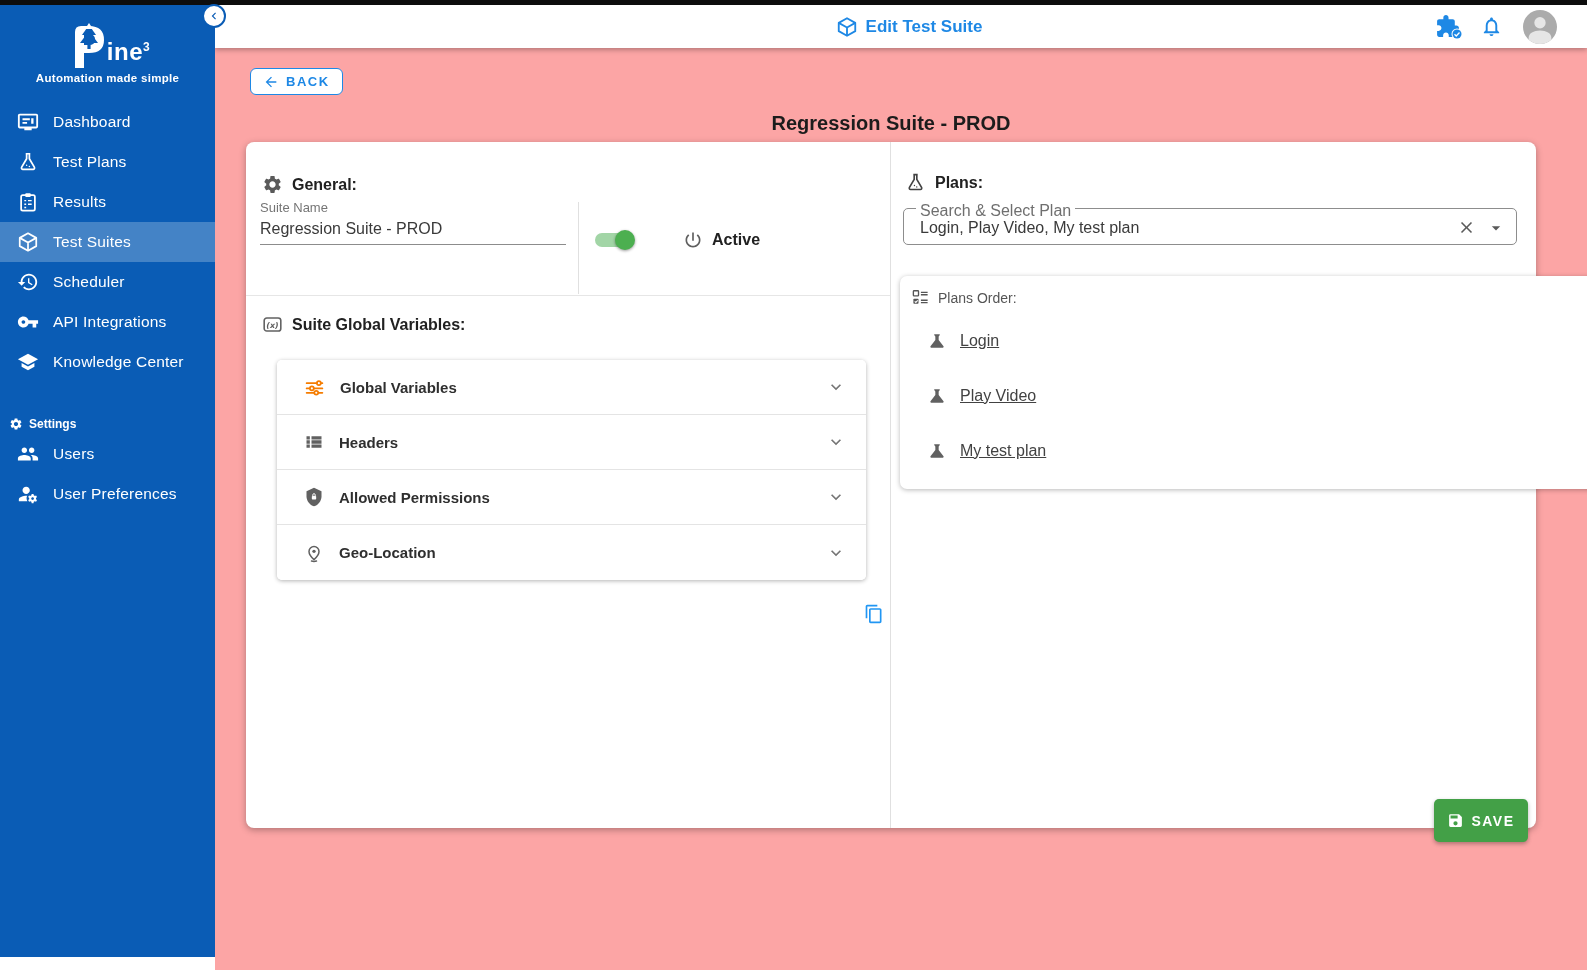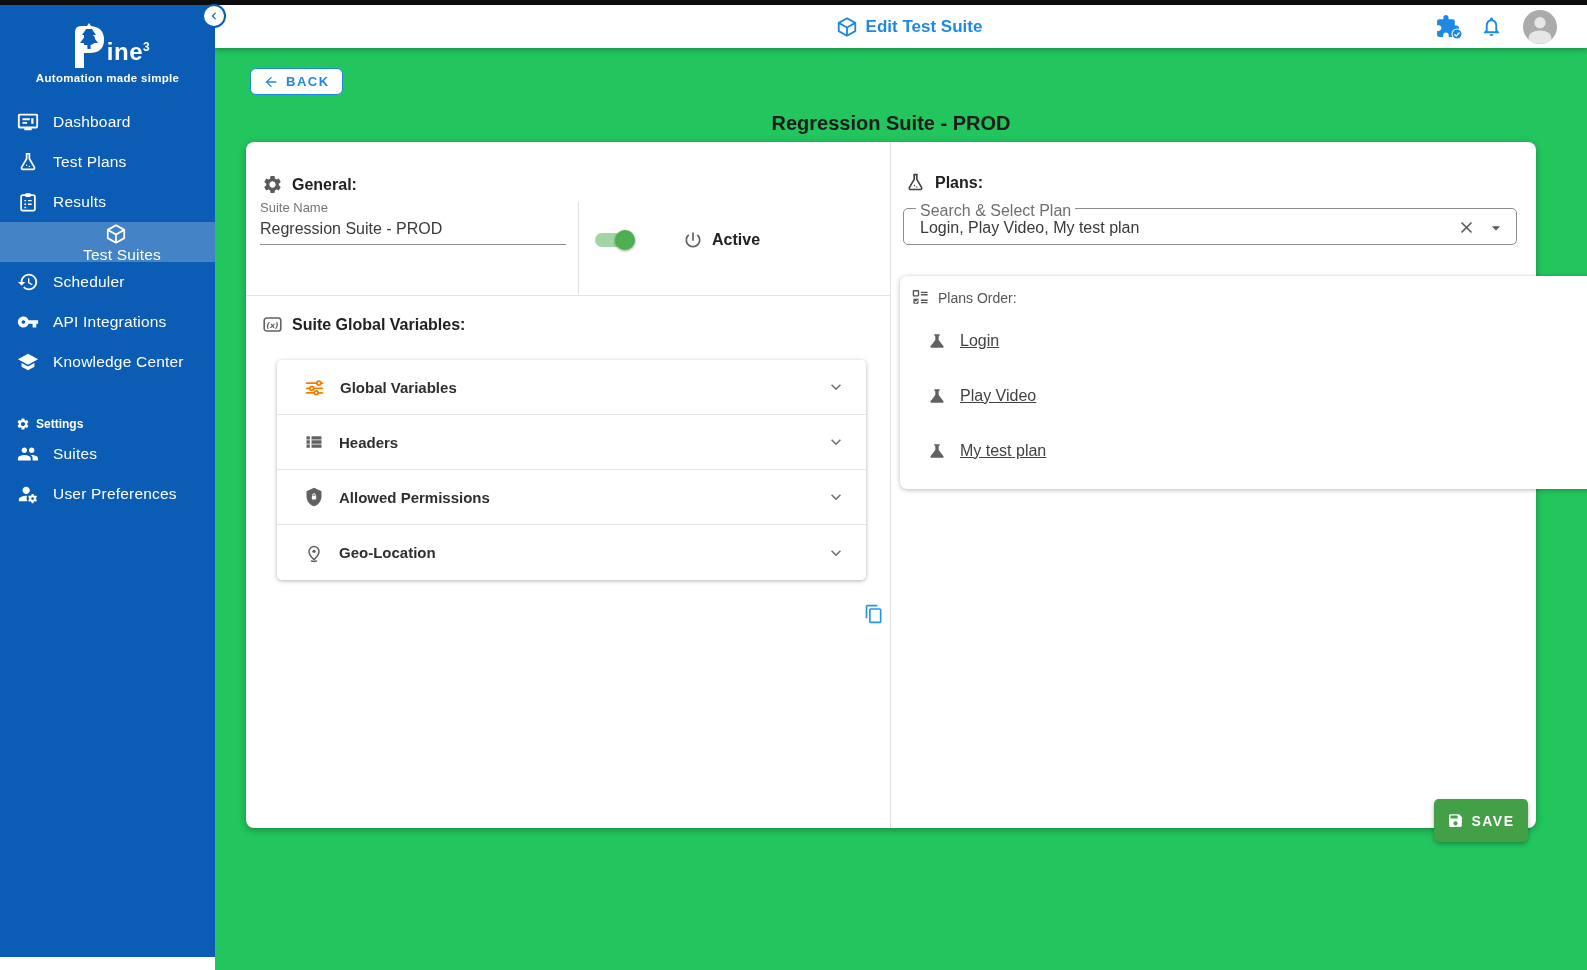--- a/index.html
+++ b/index.html
@@ -14,37 +14,37 @@
   .sidebar { position:absolute; left:0; top:5px; width:215px; height:952px; background:#0a5cb5; color:#fff; z-index:20; }
   .logo-row { display:flex; align-items:flex-start; justify-content:center; padding-top:4px; height:52px;margin-top:13px; }
   .logo-name { font-size:24px; font-weight:bold; letter-spacing:0.5px; margin-top:16px; }
   .logo-sup { font-size:12px; font-weight:bold; vertical-align:super; }
   .tagline { text-align:center; font-size:11.5px; font-weight:bold; letter-spacing:0.3px; margin-top:2px; }
   .collapse-btn { position:absolute; left:202px; top:4px; width:24px; height:24px; border-radius:50%;
     background:#fff; border:2px solid #0a5cb5; display:flex; align-items:center; justify-content:center;
     z-index:40; cursor:pointer; }
   .nav { margin-top:18px; }
   .nav-item { display:flex; align-items:center; height:40px; padding-left:16px; cursor:pointer; }
-  .nav-item.selected { background:rgba(255,255,255,0.24);flex-direction:column; }
+  .nav-item.selected { background:rgba(255,255,255,0.24); }
   .nav-icon { width:24px; height:24px; flex:0 0 24px; display:flex; align-items:center; justify-content:center; }
   .nav-label { margin-left:13px; font-size:15.5px; font-weight:500; letter-spacing:0.2px; }
-  .settings-head { display:flex; align-items:center; padding-left:16px; margin-top:32px; height:20px; }
+  .settings-head { display:flex; align-items:center; padding-left:9px; margin-top:32px; height:20px; }
   .settings-head .lbl { font-size:12px; font-weight:bold; margin-left:6px; }
 
   
   .header { position:absolute; left:215px; top:5px; width:1372px; height:43px; background:#fff;
     box-shadow:0 2px 5px rgba(0,0,0,0.28); z-index:10; }
   .header-title { position:absolute; left:16px; right:0; top:0; height:43px; display:flex;
     align-items:center; justify-content:center; gap:8px; color:#1e88e5; font-weight:bold; font-size:17px; }
   .header-actions { position:absolute; right:30px; top:0; height:43px; display:flex; align-items:center; gap:20px; }
   .avatar { width:34px; height:34px; border-radius:50%; background:#ababab; overflow:hidden;
     display:flex; align-items:flex-start; justify-content:center; cursor:pointer; }
 
   
-  .content { position:absolute; left:215px; top:48px; width:1372px; height:922px; background:#22c55e; }
+  .content { position:absolute; left:215px; top:48px; width:1372px; height:922px; background:#fca5a5; }
   .back-btn { position:absolute; left:35px; top:20px; height:27px; padding:0 12px;
     display:flex; align-items:center; gap:7px; border:1px solid #1e88e5; border-radius:6px;
     color:#1e88e5; font-size:13px; font-weight:bold; letter-spacing:1.5px; background:#fff; cursor:pointer; }
   .page-title { position:absolute; left:31px; top:64px; width:1290px; text-align:center;
     font-size:20px; font-weight:bold; color:#1c1c1c; }
 
   .card { position:absolute; left:31px; top:94px; width:1290px; height:686px; background:#fff;
     border-radius:8px; box-shadow:0 2px 7px rgba(0,0,0,0.3); }
   .v-split { position:absolute; left:644px; top:0; width:1px; height:686px; background:#e0e0e0; }
 
@@ -186,21 +186,21 @@
           </svg>
         <span class="lbl">Settings</span>
       </div>
 
       <div class="nav-item">
         <span class="nav-icon">
           <svg width="22" height="22" viewBox="0 0 24 24" fill="#fff">
               <path d="M16 11c1.66 0 2.99-1.34 2.99-3S17.66 5 16 5c-1.66 0-3 1.34-3 3s1.34 3 3 3zm-8 0c1.66 0 2.99-1.34 2.99-3S9.66 5 8 5C6.34 5 5 6.34 5 8s1.34 3 3 3zm0 2c-2.33 0-7 1.17-7 3.5V19h14v-2.5c0-2.33-4.67-3.5-7-3.5zm8 0c-.29 0-.62.02-.97.05 1.16.84 1.97 1.97 1.97 3.45V19h6v-2.5c0-2.33-4.67-3.5-7-3.5z"></path>
             </svg>
         </span>
-        <span class="nav-label">Suites</span>
+        <span class="nav-label">Users</span>
       </div>
       <div class="nav-item">
         <span class="nav-icon">
           <svg width="22" height="22" viewBox="0 0 24 24" fill="#fff">
               <path d="M10 12c2.21 0 4-1.79 4-4s-1.79-4-4-4-4 1.79-4 4 1.79 4 4 4zm0 2c-2.67 0-8 1.34-8 4v2h9.26a6.96 6.96 0 0 1-.76-4.5c.16-.53.38-1.03.66-1.48-.39-.01-.78-.02-1.16-.02zm10.75 3c0-.22-.03-.42-.06-.63l1.14-1.01-1-1.73-1.45.49c-.32-.27-.68-.48-1.08-.63L18 12h-2l-.3 1.49c-.4.15-.76.36-1.08.63l-1.45-.49-1 1.73 1.14 1.01c-.03.21-.06.41-.06.63s.03.42.06.63l-1.14 1.01 1 1.73 1.45-.49c.32.27.68.48 1.08.63L16 22h2l.3-1.49c.4-.15.76-.36 1.08-.63l1.45.49 1-1.73-1.14-1.01c.03-.21.06-.41.06-.63zM17 18.5c-.83 0-1.5-.67-1.5-1.5s.67-1.5 1.5-1.5 1.5.67 1.5 1.5-.67 1.5-1.5 1.5z"></path>
             </svg>
         </span>
         <span class="nav-label">User Preferences</span>
       </div>
     </div>

